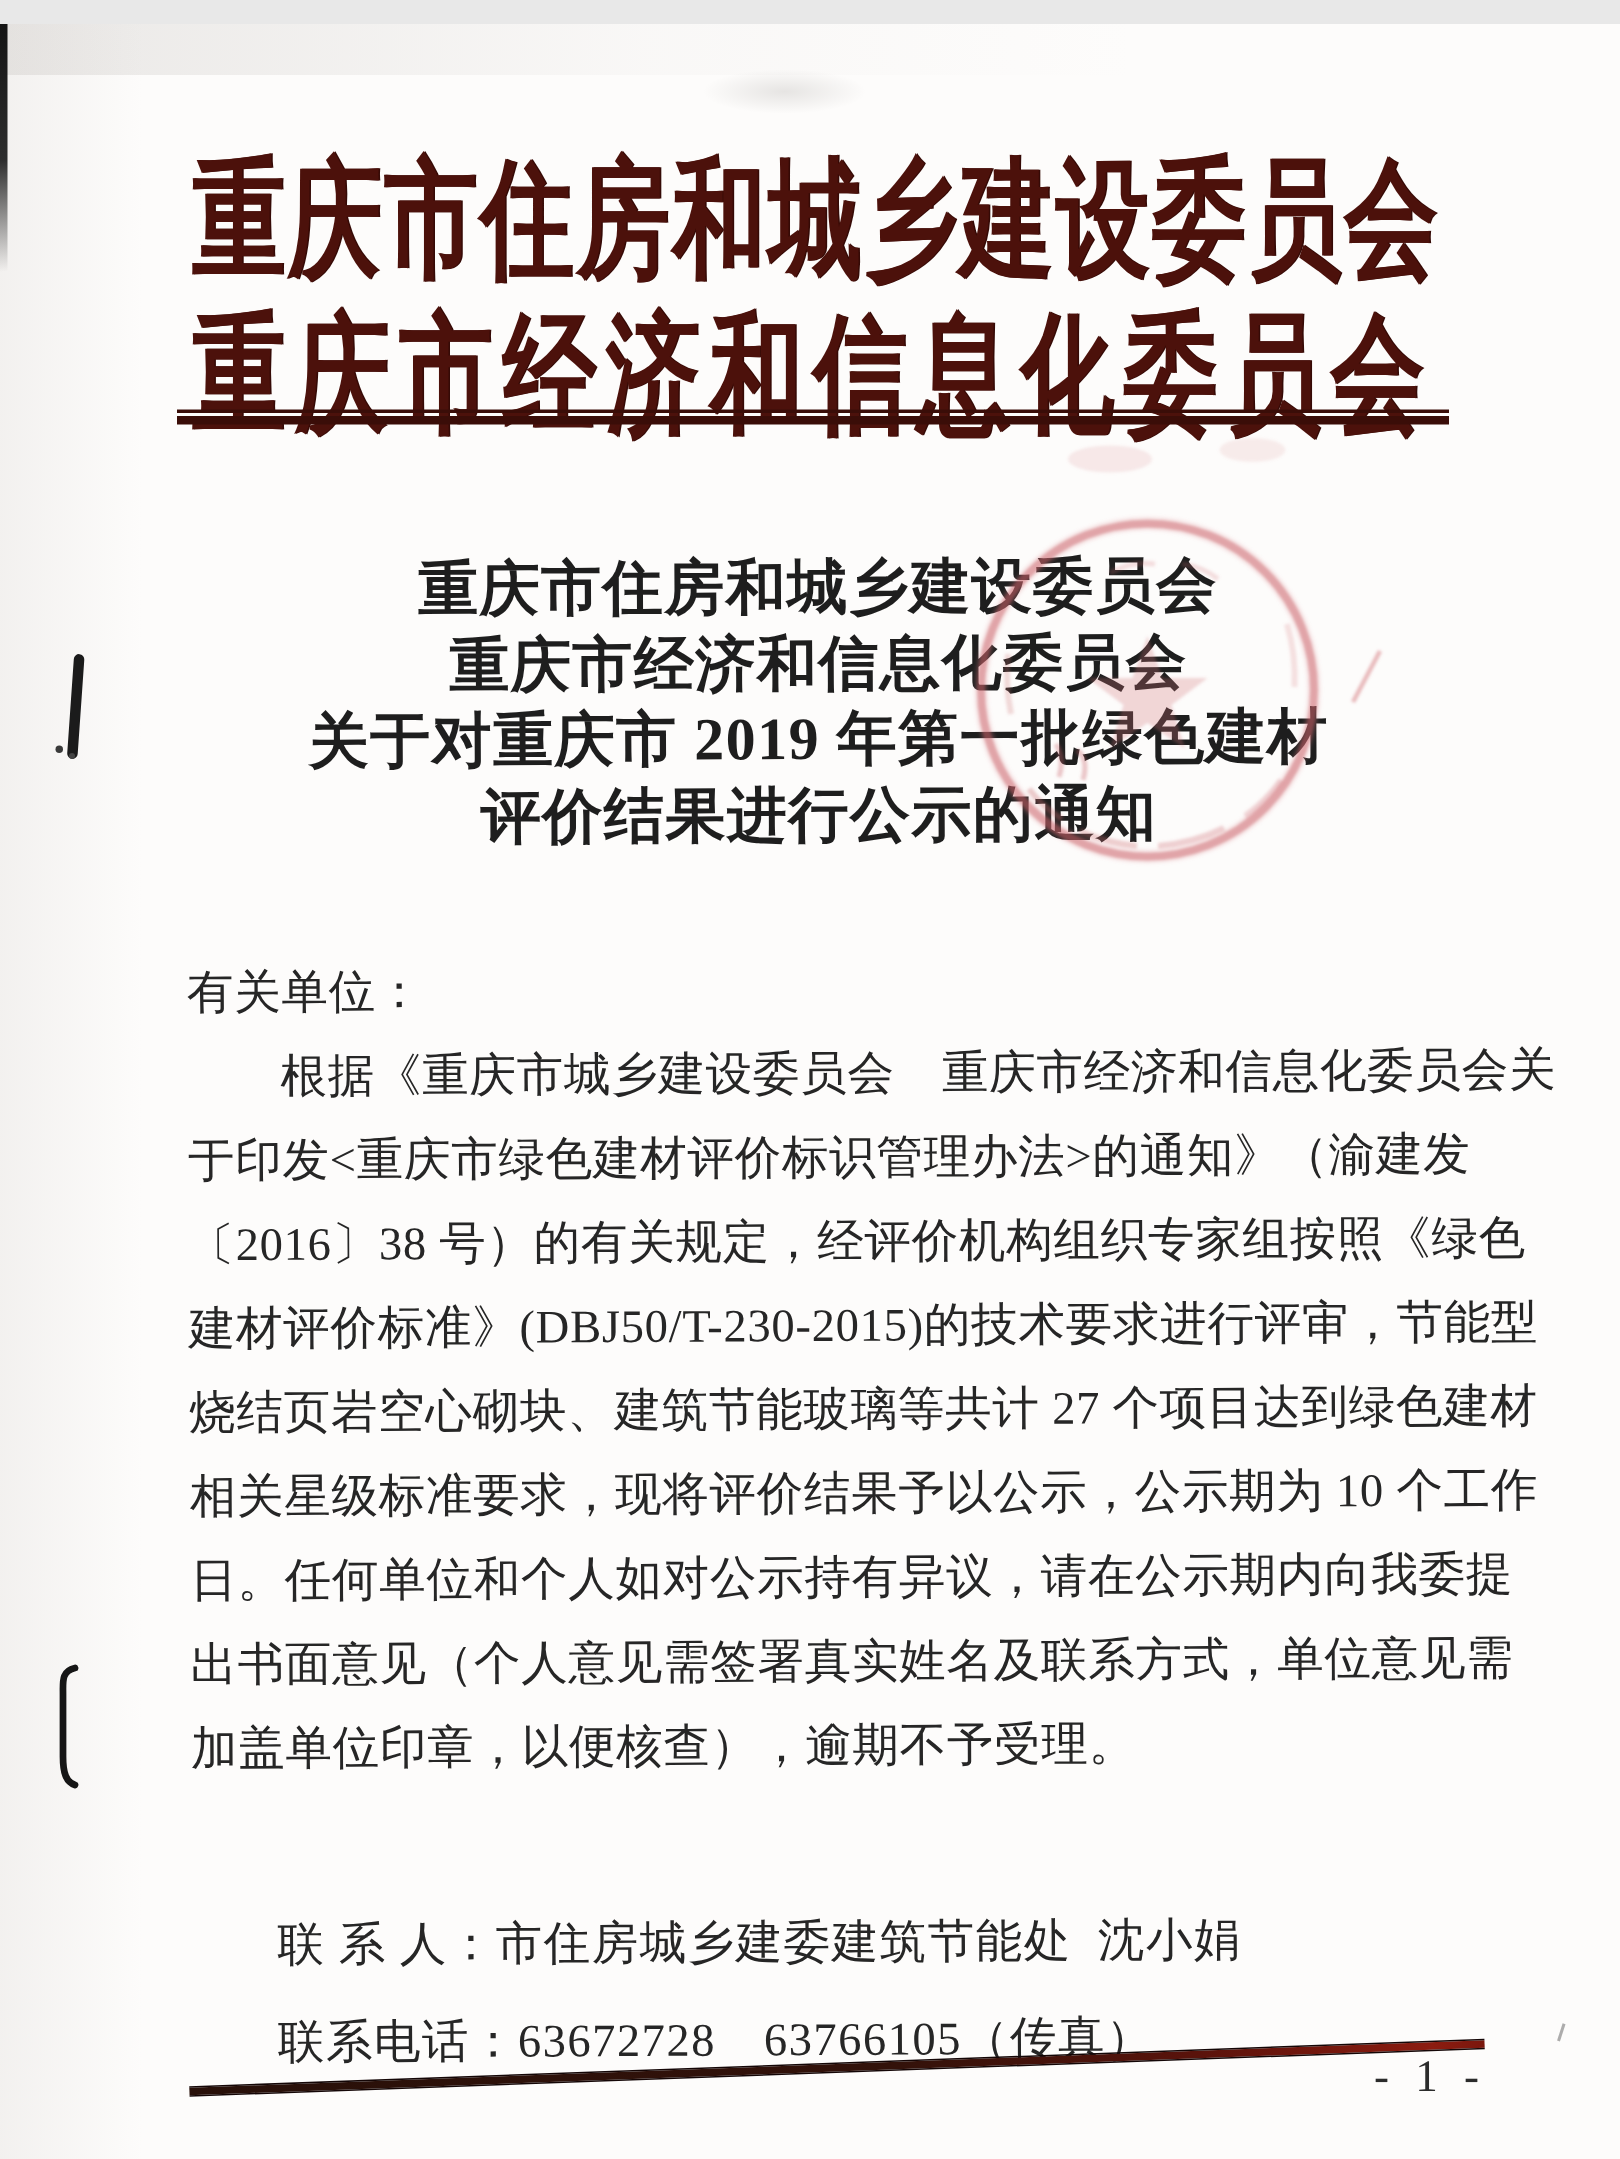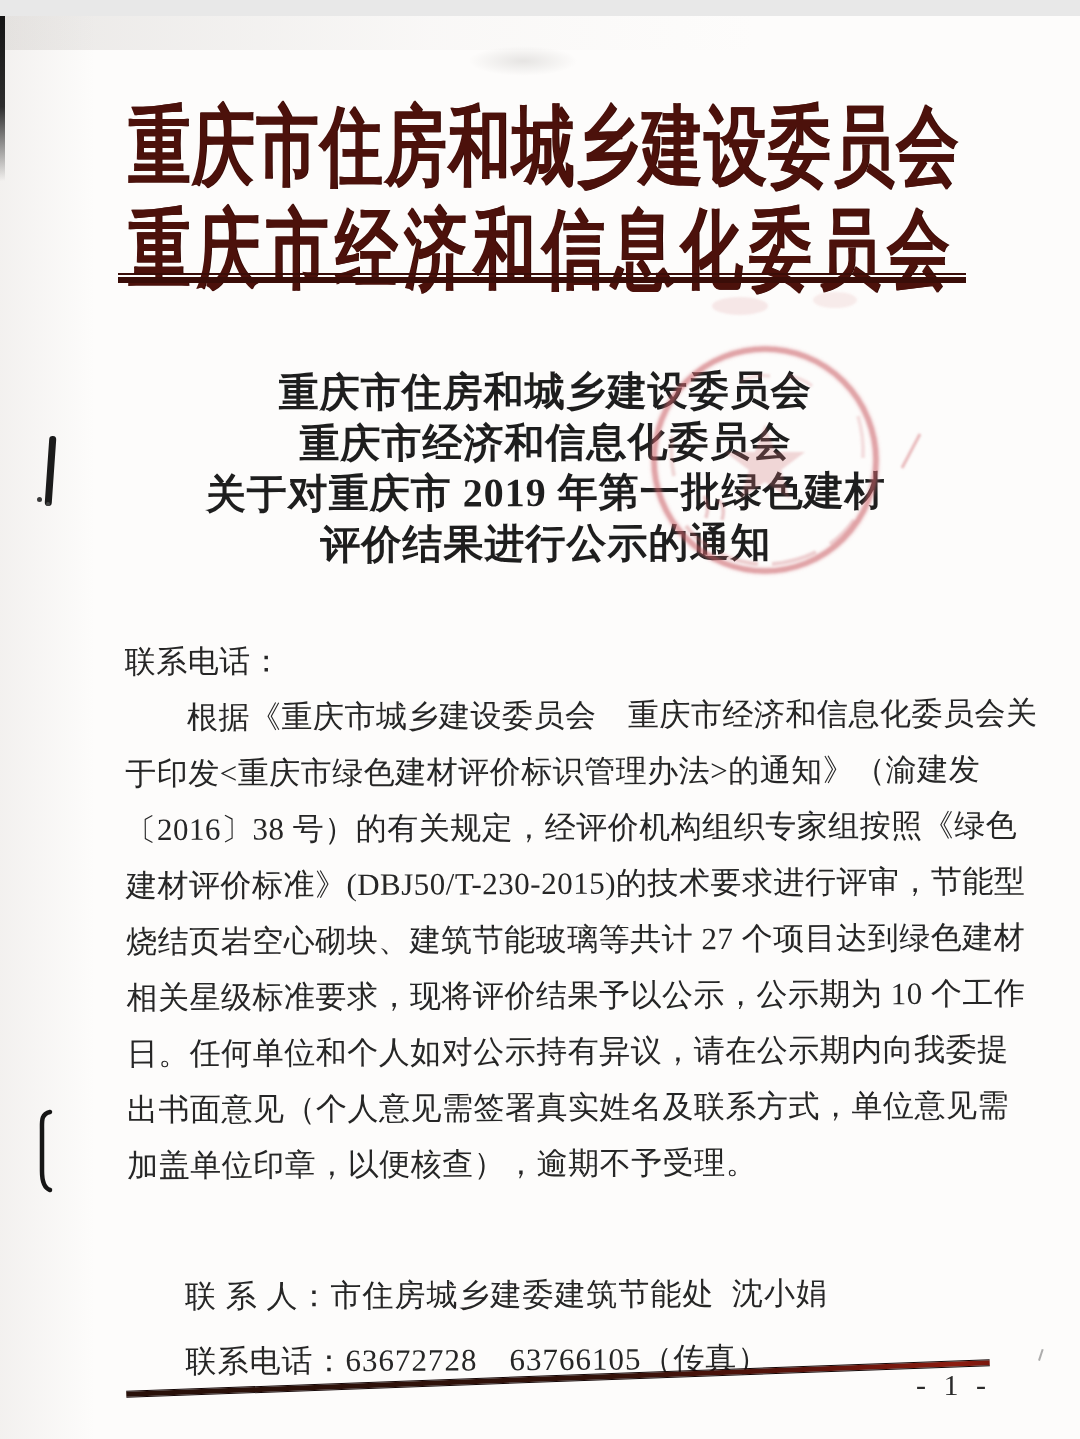--- a/index.html
+++ b/index.html
@@ -108,21 +108,21 @@
       <line x1="300" y1="148" x2="282" y2="182" stroke="#d4797e" stroke-width="3" opacity="0.5"></line>
     </g>
   </svg>
 
   <div class="main-text">
     <div class="tline t1">重庆市住房和城乡建设委员会</div>
     <div class="tline t2">重庆市经济和信息化委员会</div>
     <div class="tline t3">关于对重庆市 2019 年第一批绿色建材</div>
     <div class="tline t4">评价结果进行公示的通知</div>
 
-    <div class="bline b0">联系电话：</div>
+    <div class="bline b0">有关单位：</div>
     <div class="bline b1 indent">根据《重庆市城乡建设委员会　重庆市经济和信息化委员会关</div>
     <div class="bline b2">于印发&lt;重庆市绿色建材评价标识管理办法&gt;的通知》（渝建发</div>
     <div class="bline b3">〔2016〕38 号）的有关规定，经评价机构组织专家组按照《绿色</div>
     <div class="bline b4">建材评价标准》(DBJ50/T-230-2015)的技术要求进行评审，节能型</div>
     <div class="bline b5">烧结页岩空心砌块、建筑节能玻璃等共计 27 个项目达到绿色建材</div>
     <div class="bline b6">相关星级标准要求，现将评价结果予以公示，公示期为 10 个工作</div>
     <div class="bline b7">日。任何单位和个人如对公示持有异议，请在公示期内向我委提</div>
     <div class="bline b8">出书面意见（个人意见需签署真实姓名及联系方式，单位意见需</div>
     <div class="bline b9">加盖单位印章，以便核查），逾期不予受理。</div>
 

